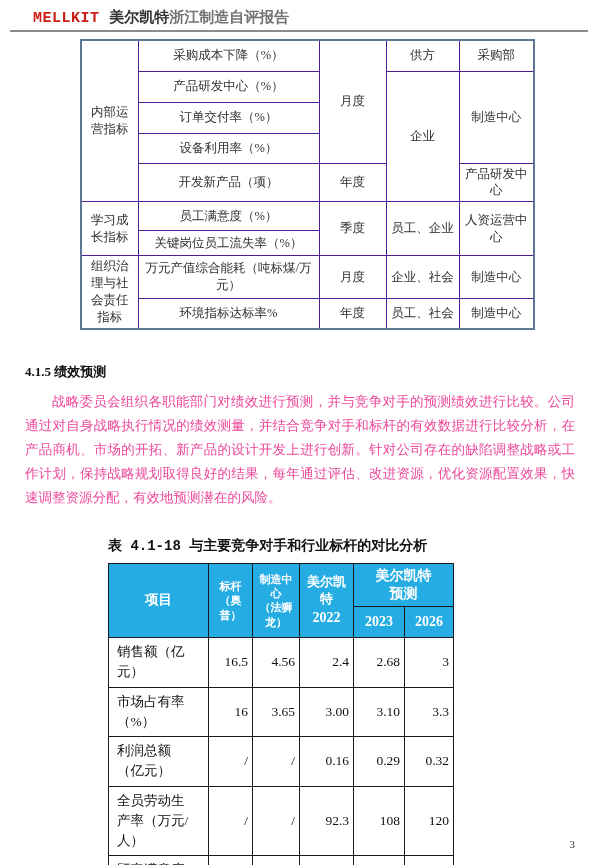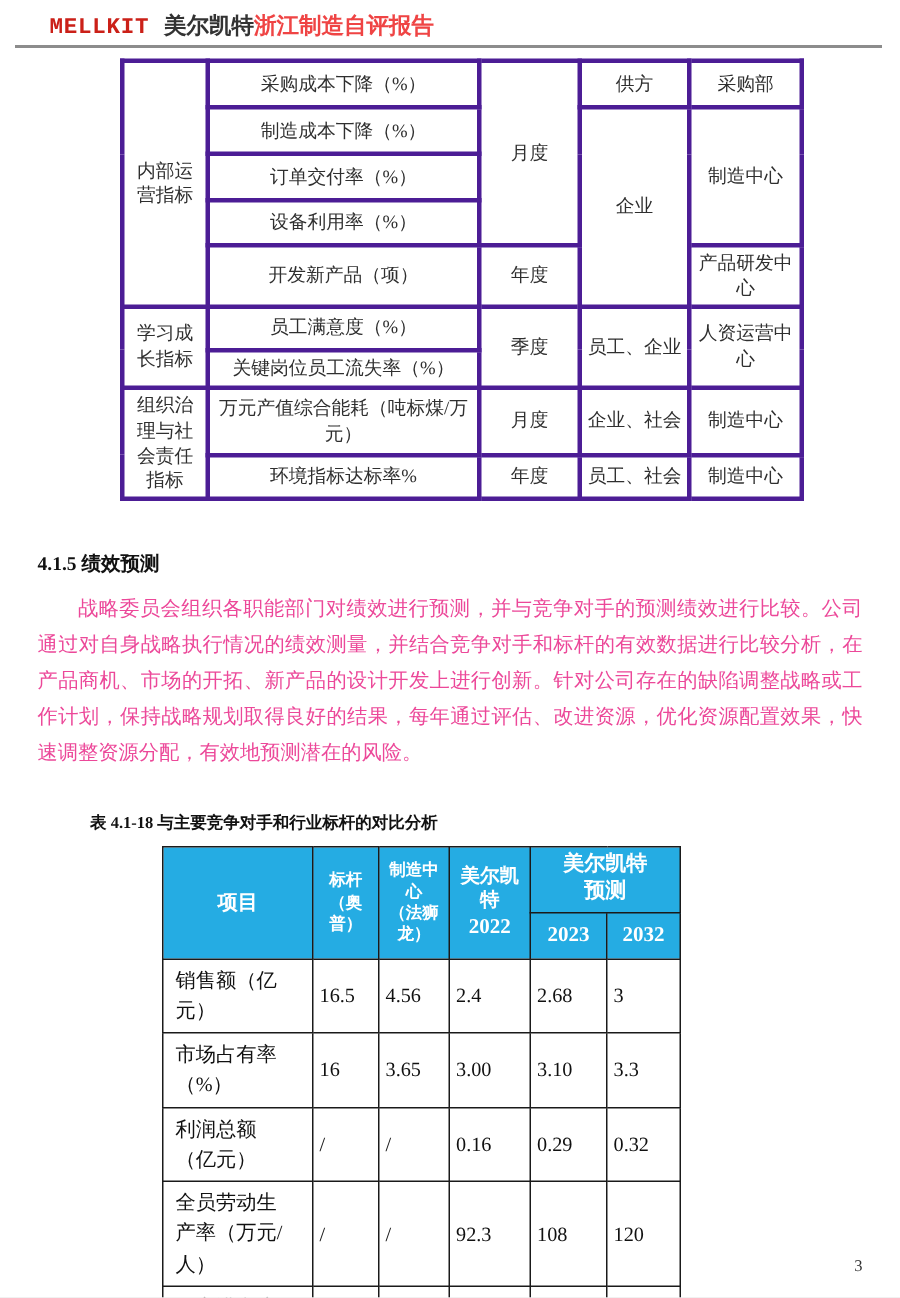--- a/index.html
+++ b/index.html
@@ -16,32 +16,32 @@
   .page-header{
     margin:8px 12px 0 10px;
     padding:0 0 3px 23px;
     border-bottom:2px solid #8c8c8c;
     font-size:15px;
     font-weight:bold;
     white-space:nowrap;
   }
   .logo{color:#cb2018;font-family:Liberation Mono, monospace;letter-spacing:.5px;}
   .brand{color:#333333;margin-left:6px;}
-  .doc-title{color:#ef4444;}
+  .doc-title{color:#737373;}
   
   .top-table{
     margin:7px 0 0 80px;
     width:453px;
     border-collapse:collapse;
     table-layout:fixed;
     font-size:12.5px;
     color:#2f2f2f;
   }
   .top-table td{
-    border:3px solid #4c1d95;
+    border:1px solid #4c1d95;
     text-align:center;
     vertical-align:middle;
     padding:2px 3px;
     line-height:1.35;
   }
   .top-table{border:2px solid #5d7795;}
   .tt-r1{height:31px}.tt-r2{height:31px}.tt-r3{height:31px}.tt-r4{height:30px}
   .tt-r5{height:28px}.tt-r6{height:29px}.tt-r7{height:25px}.tt-r8{height:35px}.tt-r9{height:27px}
   
   .section-heading{
@@ -53,24 +53,25 @@
   .section-paragraph{
     margin:9px 25px 0 25px;
     font-size:13.5px;
     line-height:24px;
     text-align:justify;
     text-indent:2em;
     color:#ec4899;
   }
   
   .cmp-caption{
-    margin:27px 0 0 60px;
-    font-size:11px;
+    margin:27px 0 0 108px;
+    font-size:14px;
     font-weight:bold;
     color:#111;
+    font-family:Liberation Mono, monospace;
   }
   .cmp-table{
     margin:8px 0 0 108px;
     width:345px;
     border-collapse:collapse;
     table-layout:fixed;
     font-size:13.5px;
     color:#111;
     border:1.5px solid #1a1a1a;
   }
@@ -84,21 +85,21 @@
     color:#ffffff;
     font-weight:bold;
     text-align:center;
   }
   .c-small{font-size:11px;line-height:1.3;}
   .c-company{font-size:13px;line-height:1.25;}
   .c-year2022{margin-top:2px;font-size:14px;}
   .c-forecast{font-size:14px;line-height:1.3;}
   .h2 th{height:24px;font-size:14px;}
   .h1 .c-forecast{height:30px;}
-  .cmp-table td{text-align:left;}
+  .cmp-table td{text-align:right;}
   .cmp-table td.c-item{
     text-align:left;
     padding:4px 14px 4px 8px;
     line-height:1.5;
   }
   .cr-1{height:34px}.cr-2{height:35px}.cr-3{height:35px}.cr-4{height:50px}.cr-5{height:37px}
   
   .page-number{
     position:absolute;
     right:25px;
@@ -127,21 +128,21 @@
     </colgroup>
     <tbody>
       <tr class="tt-r1">
         <td rowspan="5">内部运营指标</td>
         <td>采购成本下降（%）</td>
         <td rowspan="4">月度</td>
         <td>供方</td>
         <td>采购部</td>
       </tr>
       <tr class="tt-r2">
-        <td>制造成本下降（%）</td>
+        <td>产品研发中心（%）</td>
         <td rowspan="4">企业</td>
         <td rowspan="3">制造中心</td>
       </tr>
       <tr class="tt-r3">
         <td>订单交付率（%）</td>
       </tr>
       <tr class="tt-r4">
         <td>设备利用率（%）</td>
       </tr>
       <tr class="tt-r5">
@@ -204,21 +205,21 @@
           <div>美尔凯特</div>
           <div class="c-year2022">2022</div>
         </th>
         <th colspan="2" class="c-forecast">
           <div>美尔凯特</div>
           <div>预测</div>
         </th>
       </tr>
       <tr class="h2">
         <th>2023</th>
-        <th>2032</th>
+        <th>2026</th>
       </tr>
     </thead>
     <tbody>
       <tr class="cr-1">
         <td class="c-item">销售额（亿元）</td>
         <td>16.5</td>
         <td>4.56</td>
         <td>2.4</td>
         <td>2.68</td>
         <td>3</td>

